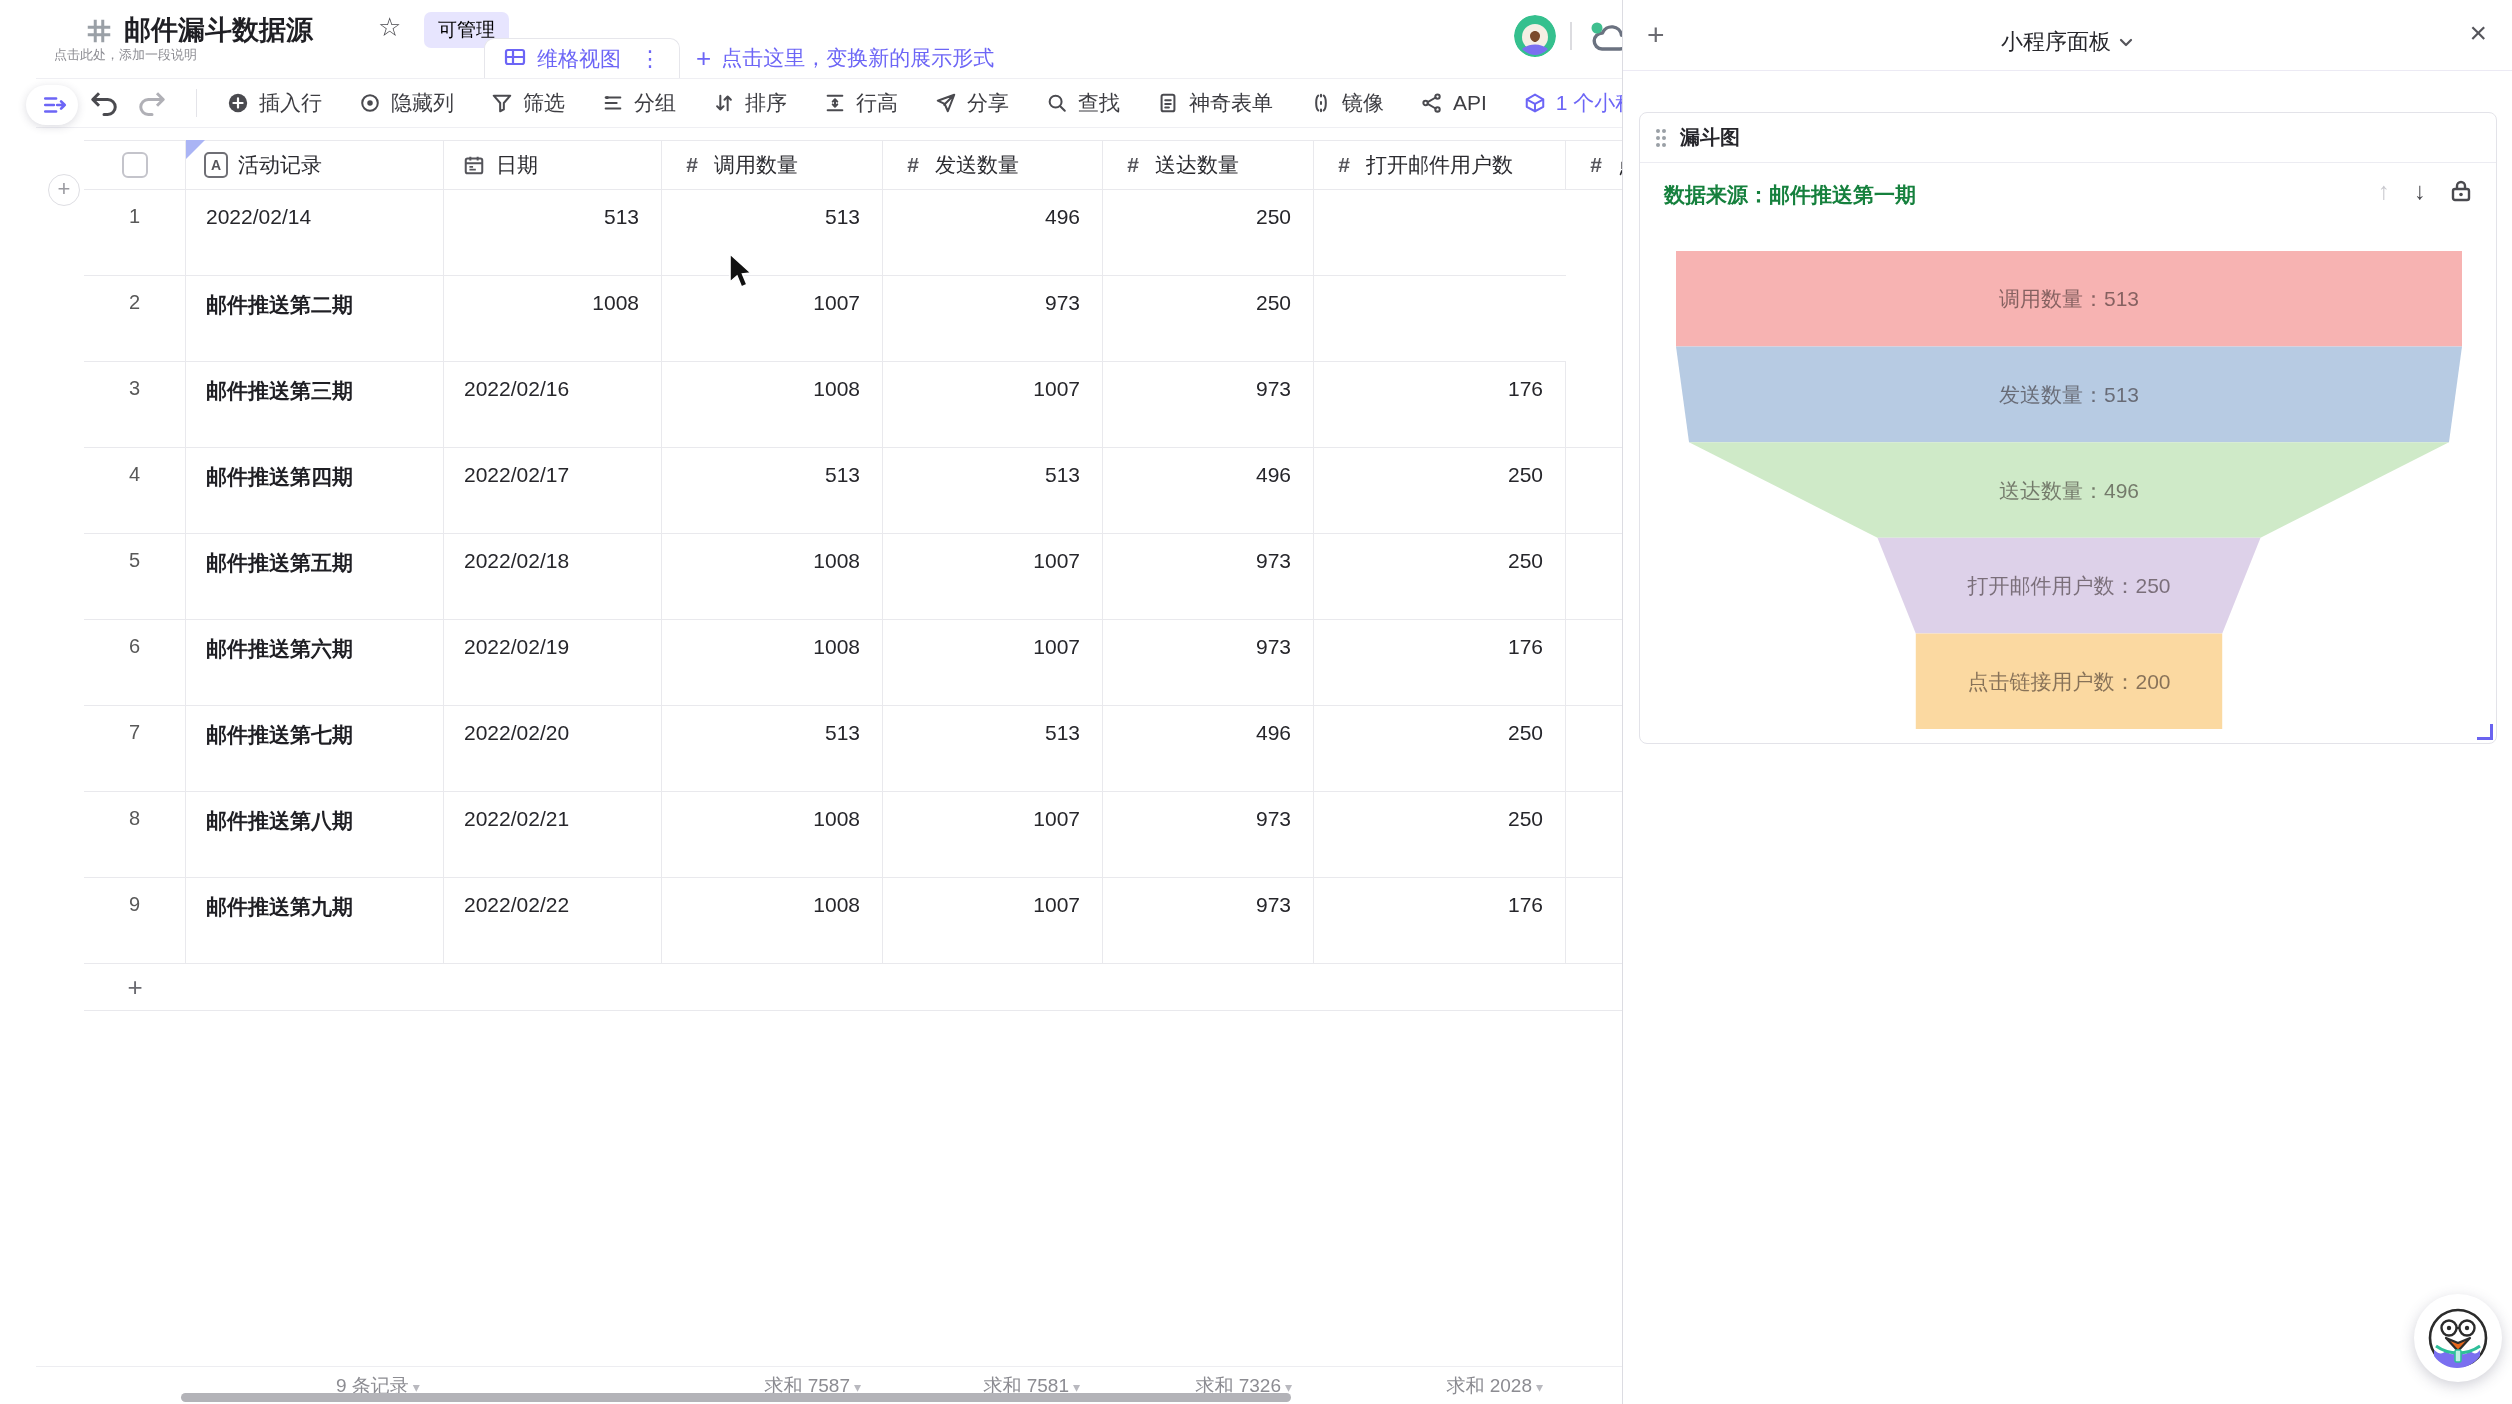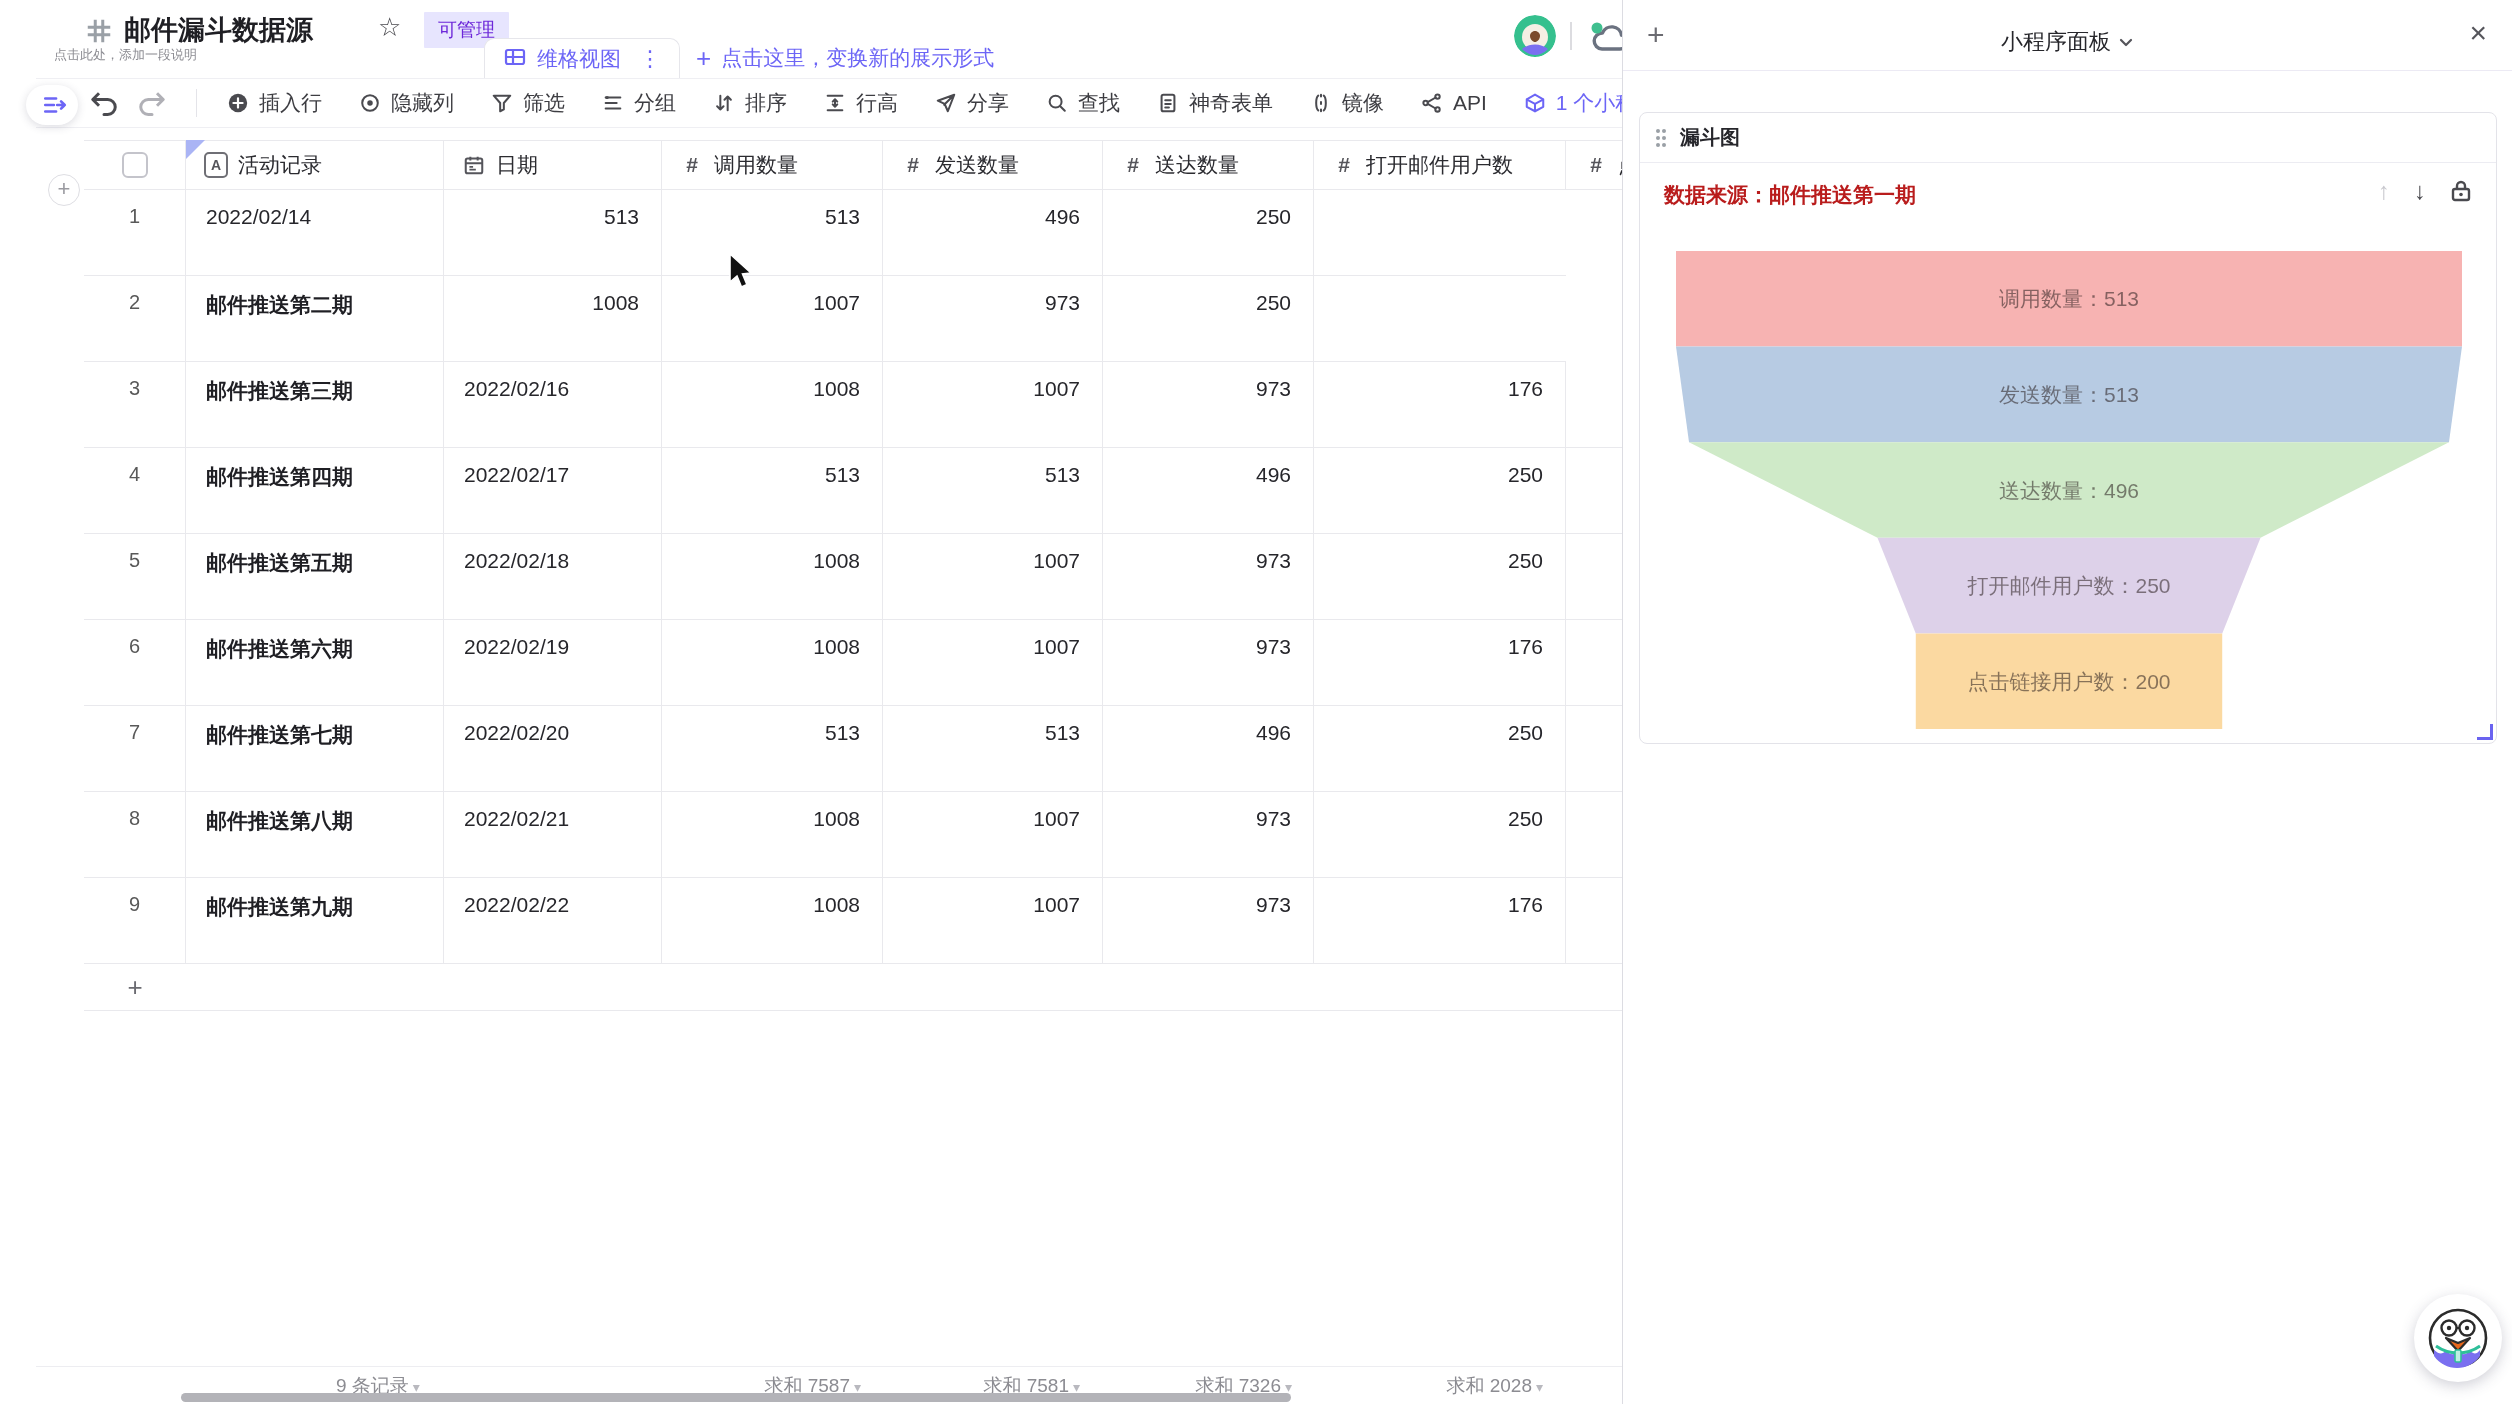--- a/index.html
+++ b/index.html
@@ -3,21 +3,21 @@
 <meta charset="utf-8">
 <style>
   html,body{margin:0;padding:0;background:#fff;font-family:"Liberation Sans","DejaVu Sans",sans-serif;}
   .app{position:relative;width:2512px;height:1404px;overflow:hidden;background:#fff;color:#1f1f24;}
   
   .table-region{position:absolute;left:0;top:0;width:1622px;height:1404px;background:#fff;margin-left:36px;}
   .topbar{position:absolute;left:0;top:0;width:1622px;height:78px;background:#fff;}
   .sheet-icon{position:absolute;left:48px;top:16px;width:30px;height:30px;color:#9aa0a6;}
   .doc-title{position:absolute;left:88px;top:12px;font-size:27px;font-weight:bold;color:#1f1f24;white-space:nowrap;}
   .doc-star{position:absolute;left:342px;top:12px;font-size:26px;color:#4a4a4f;}
-  .perm-badge{position:absolute;left:388px;top:12px;padding:5px 14px;border-radius:1px;background:#e7e5fe;color:#6d28d9;font-size:19px;}
+  .perm-badge{position:absolute;left:388px;top:12px;padding:5px 14px;border-radius:7px;background:#e7e5fe;color:#000000;font-size:19px;}
   .doc-subtitle{position:absolute;left:18px;top:46px;font-size:13px;color:#8c8c92;white-space:nowrap;}
   .tab-active{position:absolute;left:448px;top:38px;height:39px;background:#fff;border:1px solid #e6e6eb;border-bottom:none;border-radius:10px 10px 0 0;display:flex;align-items:center;gap:10px;padding:0 18px;color:#6c65f6;}
   .tab-active .tab-label{font-size:21px;font-weight:500;}
   .tab-kebab{font-size:22px;color:#6c65f6;margin-left:8px;letter-spacing:0;}
   .tab-new{position:absolute;left:660px;top:38px;height:40px;display:flex;align-items:center;gap:10px;color:#6c65f6;font-size:21px;white-space:nowrap;}
   .tab-new .plus{font-size:26px;line-height:20px;}
   .avatar{position:absolute;left:1478px;top:15px;width:42px;height:42px;border-radius:50%;overflow:hidden;}
   .top-divider{position:absolute;left:1534px;top:22px;width:2px;height:28px;background:#dcdce0;}
   .cloud{position:absolute;left:1552px;top:20px;width:46px;height:36px;}
   
@@ -63,21 +63,21 @@
   .panel-header{position:absolute;left:0;top:0;width:890px;height:70px;border-bottom:1px solid #eceaf4;}
   .panel-plus{position:absolute;left:24px;top:18px;font-size:30px;color:#6b6b71;font-weight:300;}
   .panel-title{position:absolute;left:0;top:27px;width:890px;text-align:center;font-size:22px;color:#26262b;}
   .panel-title .chev{vertical-align:-2px;margin-left:6px;}
   .panel-close{position:absolute;right:26px;top:16px;font-size:30px;color:#55555b;}
   .widget-card{position:absolute;left:16px;top:112px;width:858px;height:632px;border:1px solid #e3e3e9;border-radius:8px;background:#fff;box-sizing:border-box;}
   .card-header{position:absolute;left:0;top:0;width:100%;height:50px;border-bottom:1px solid #ececf2;display:flex;align-items:center;gap:12px;padding-left:14px;box-sizing:border-box;}
   .card-title{font-size:20px;font-weight:bold;color:#26262b;}
   .drag-dots{width:14px;height:22px;color:#9aa0a6;}
   .source-row{position:absolute;left:0;top:50px;width:100%;height:62px;}
-  .source-label{position:absolute;left:24px;top:18px;font-size:21px;font-weight:bold;color:#b91c1c;}
+  .source-label{position:absolute;left:24px;top:18px;font-size:21px;font-weight:bold;color:#15803d;}
   .src-icons{position:absolute;right:24px;top:14px;display:flex;gap:24px;align-items:center;}
   .arrow-up{font-size:24px;color:#c7c7cd;}
   .arrow-down{font-size:24px;color:#4a4a4f;}
   .lock{width:22px;height:24px;color:#4a4a4f;}
   .funnel-wrap{position:absolute;left:36px;top:138px;width:786px;height:478px;}
   .resize-corner{position:absolute;right:3px;bottom:3px;width:13px;height:13px;border-right:3px solid #6a63f0;border-bottom:3px solid #6a63f0;}
   .funnel-label{font-size:21px;fill:rgba(40,30,30,.55);}
   
   .mascot{position:absolute;left:2414px;top:1294px;width:88px;height:88px;border-radius:50%;background:#fff;box-shadow:0 4px 14px rgba(70,70,100,.25);}
   

